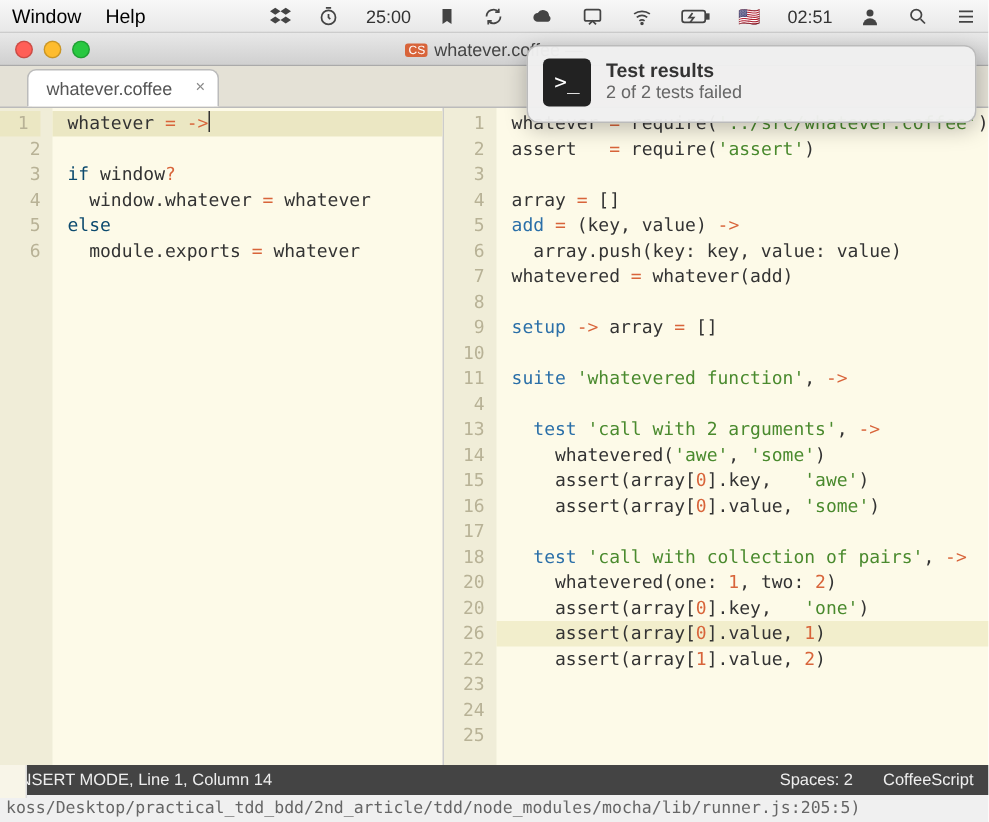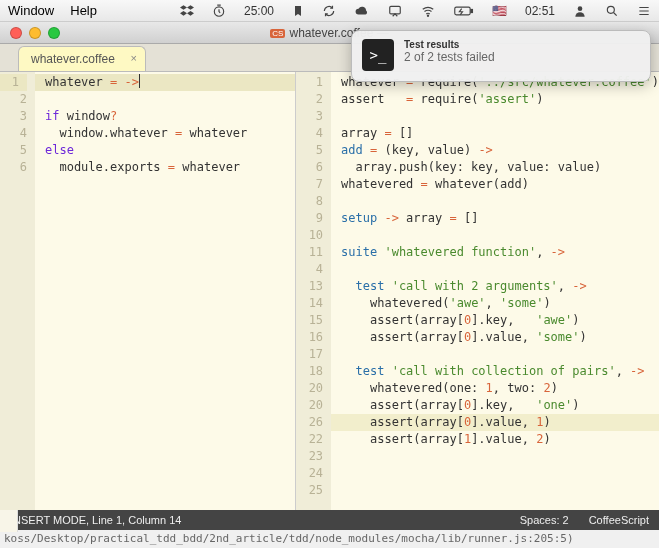--- a/index.html
+++ b/index.html
@@ -12,47 +12,47 @@
 .menubar svg { display: block; }
 .titlebar { height: 22px; background: linear-gradient(#e8e8e8,#d0d0d0); border-bottom: 1px solid #aaa; display: flex; align-items: center; position: relative; }
 .traffic { display: flex; gap: 7px; padding-left: 10px; }
 .traffic .dot { width: 12px; height: 12px; border-radius: 50%; border: 0.5px solid rgba(0,0,0,0.2); }
 .dot.red { background: #ff5f57; }
 .dot.yellow { background: #febc2e; }
 .dot.green { background: #28c840; }
 .titlebar .title { position: absolute; left: 0; right: 0; text-align: center; font-size: 12px; color: #444; pointer-events: none; }
 .titlebar .badge { display: inline-block; background: #d8643a; color: #fff; font-size: 8px; padding: 0 2px; border-radius: 2px; margin-right: 4px; vertical-align: 1px; }
 .tabs { height: 28px; background: #e4e1d6; border-bottom: 1px solid #bbb; display: flex; align-items: flex-end; padding-left: 18px; }
-.tab { background: #fef9c3; border: 1px solid #bbb; border-bottom: none; border-radius: 6px 6px 0 0; padding: 5px 30px 5px 12px; font-size: 12px; color: #555; position: relative; }
+.tab { background: #ffffff; border: 1px solid #bbb; border-bottom: none; border-radius: 6px 6px 0 0; padding: 5px 30px 5px 12px; font-size: 12px; color: #555; position: relative; }
 .tab .close { position: absolute; right: 8px; top: 5px; color: #888; font-size: 11px; }
 .editor-area { display: flex; height: 438px; position: relative; }
 .pane { display: flex; font-family: Menlo, Consolas, monospace; font-size: 12px; line-height: 17px; }
 .pane.left { width: 345px; background: #fdfae8; }
 .pane.right { flex: 1; background: #fdfae8; border-left: 1px solid #ccc; }
 .gutter { width: 35px; background: #f0edd8; color: #b8b296; text-align: right; padding: 2px 8px 0 0; user-select: none; }
 .gutter .ln { height: 17px; }
 .code { flex: 1; padding: 2px 0 0 10px; color: #333; position: relative; }
 .code .line { height: 17px; white-space: pre; }
 .code .line.hl { background: #f2eecc; margin-left: -10px; padding-left: 10px; }
 .cursor { display:inline-block; width:1px; height:14px; background:#333; vertical-align:-2px; }
-.kw { color: #6d28d9; }
+.kw { color: #0c4a6e; }
 .str { color: #4a8a2e; }
 .op { color: #d8643a; }
 .num { color: #d8643a; }
 .var { color: #333; }
 .fn { color: #2a6fa8; }
 .left-strip { position: absolute; left: 0; top: 72px; width: 18px; height: 460px; background: #f8f5e8; font-family: Menlo, monospace; font-size: 11px; line-height: 17px; color: #666; overflow: hidden; border-right: 1px solid #ddd; z-index:0;}
 .left-strip div { white-space: pre; }
 .statusbar { height: 20px; background: #444; color: #eee; display: flex; align-items: center; font-size: 11px; padding: 0 10px; }
 .statusbar .spacer { flex: 1; }
 .statusbar .seg { margin-left: 20px; }
 .bottom-text { height: 24px; background: #f0f0f0; color: #666; font-size: 11px; font-family: Menlo, monospace; padding: 2px 4px; white-space: pre; overflow: hidden; }
 .notification { position: absolute; top: 30px; right: 8px; width: 300px; background: rgba(240,240,240,0.97); border: 1px solid #bbb; border-radius: 8px; box-shadow: 0 4px 14px rgba(0,0,0,0.25); padding: 8px 12px 10px 10px; display: flex; gap: 10px; z-index: 100; }
 .notification .nicon { width: 32px; height: 32px; background: #222; border-radius: 4px; display: flex; align-items: center; justify-content: center; color: #fff; font-family: monospace; font-size: 14px; }
-.notification .ntitle { font-weight: 600; font-size: 10px; color: #333; }
+.notification .ntitle { font-weight: 600; font-size: 13px; color: #333; }
 .notification .nbody { font-size: 12px; color: #666; }
 .pane.left .gutter .ln:first-child, .pane.left .code .line:first-child { background:#ebe7c3; margin-left:-10px; padding-left:10px;}
 .pane.left .gutter .ln:first-child{margin-left:0;padding-left:0;padding-right:8px;}
 </style>
 </head>
 <body>
 
 <div class="left-strip">
     <div>DD</div>
     <div></div>

